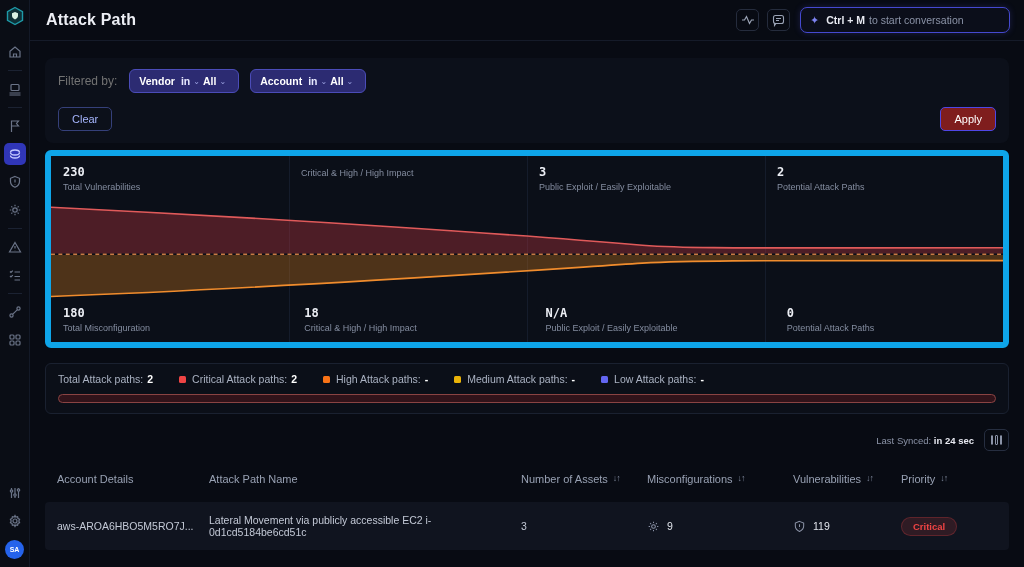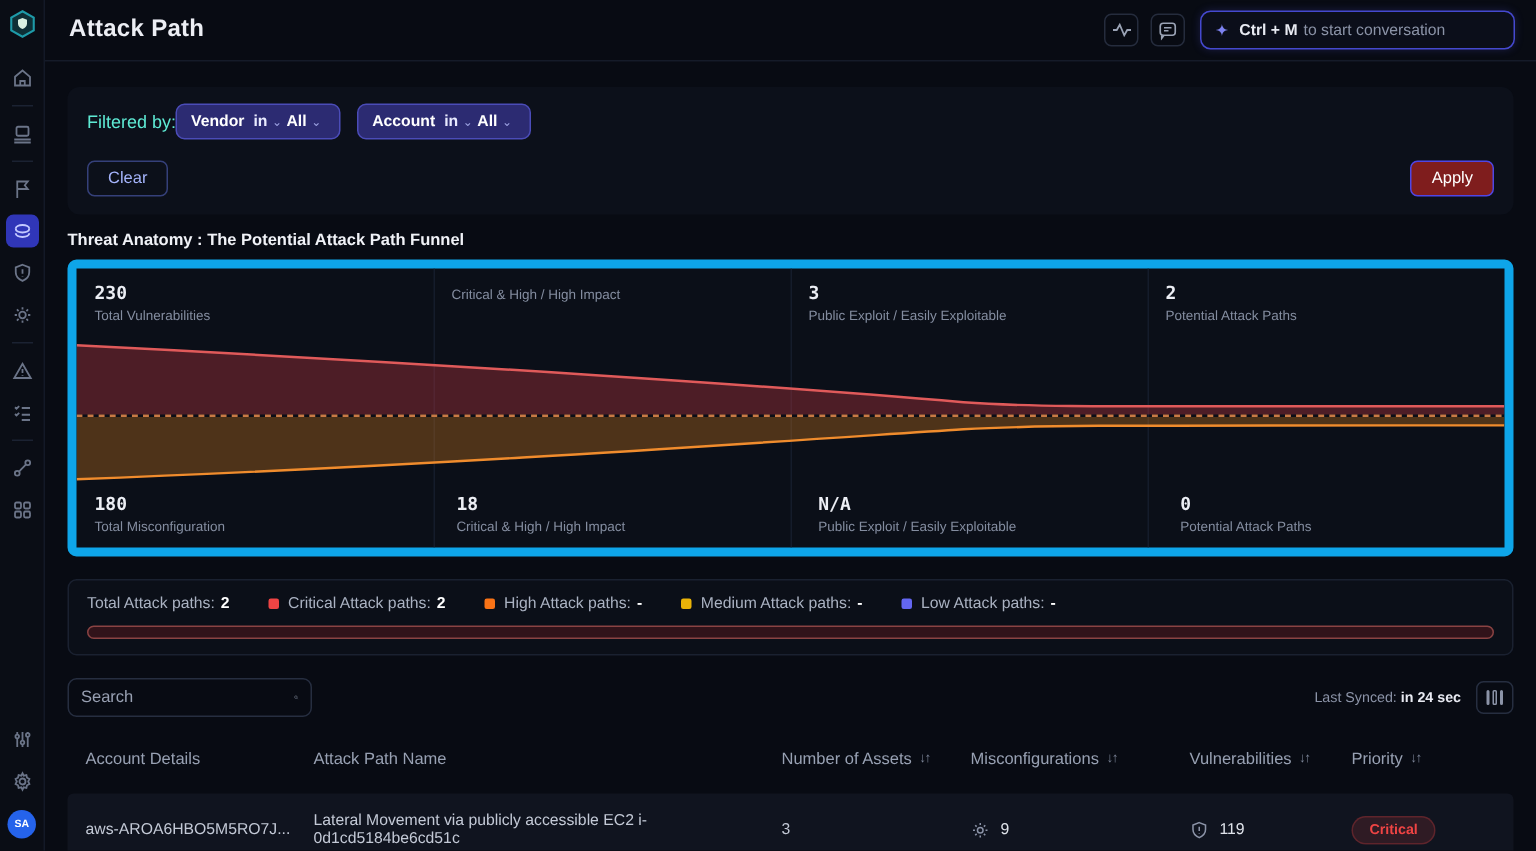--- a/index.html
+++ b/index.html
@@ -33,21 +33,21 @@
     box-shadow:0 0 6px rgba(80,80,220,.25); }
   .sparkle { color:#7d82f0; font-size:11px; margin-right:7px; }
   .convo b { font-size:10.5px; color:#e8eaf2; margin-right:4px; }
   .convo span.rest { font-size:10.5px; color:#8b93a7; }
 
   .content { padding:0 15px; }
 
   
   .filter-card { margin-top:17px; background:#0c101a; border-radius:8px; padding:11px 13px 12px; }
   .filter-row { display:flex; align-items:center; }
-  .filter-label { font-size:12px; color:#5eead4; }
+  .filter-label { font-size:12px; color:#737373; margin-right:12px; }
   .chip { display:flex; align-items:center; background:#2c2b72; border:1px solid #4b4cb8;
     border-radius:6px; padding:5px 9px; margin-right:11px; cursor:pointer; }
   .chip b { font-size:10.5px; color:#fff; }
   .chip .op { font-size:10.5px; color:#e8eaff; font-weight:bold; margin-left:6px; }
   .chev { font-size:8px; color:#9aa0e0; margin:0 3px 0 3px; }
   .filter-actions { display:flex; justify-content:space-between; margin-top:14px; }
   .btn { font-size:11px; border-radius:5px; padding:5px 13px; cursor:pointer; }
   .btn-clear { color:#a5b4fc; border:1px solid #35407a; background:transparent; margin-right:9px; }
   .btn-apply { color:#fff; background:#7f1d1d; border:1px solid #4f46e5; }
 
@@ -239,21 +239,20 @@
           <b>All</b>
           <span class="chev">⌄</span>
         </div>
       </div>
       <div class="filter-actions">
         <button class="btn btn-clear">Clear</button>
         <button class="btn btn-apply">Apply</button>
       </div>
     </div>
 
-    <div class="section-title">Threat Anatomy : The Potential Attack Path Funnel</div>
 
     <div class="funnel-card">
       <div class="vline" style="left:25%"></div>
       <div class="vline" style="left:50%"></div>
       <div class="vline" style="left:75%"></div>
 
       <div class="stats-row stats-top">
         <div class="stat">
           <div class="val">230</div>
           <div class="lbl">Total Vulnerabilities</div>
@@ -324,27 +323,20 @@
           <span class="sq sq-low"></span>
           <span>Low Attack paths:</span>
           <span class="v">-</span>
         </div>
       </div>
       <div class="attack-bar"></div>
     </div>
 
     <div class="table-section">
       <div class="table-toolbar">
-        <div class="search-box">
-          <input placeholder="Search" style="">
-          <svg width="12" height="12" viewBox="0 0 12 12" fill="none" stroke="#98a0b2" stroke-width="1.2">
-              <circle cx="5" cy="5" r="3.5"></circle>
-              <path d="M8 8 l2.6 2.6"></path>
-            </svg>
-        </div>
         <div class="toolbar-right">
           <span class="synced">
             <span>Last Synced:</span>
             <b>in 24 sec</b>
           </span>
           <div class="cols-btn">
             <i></i>
               <i></i>
               <i></i>
           </div>

